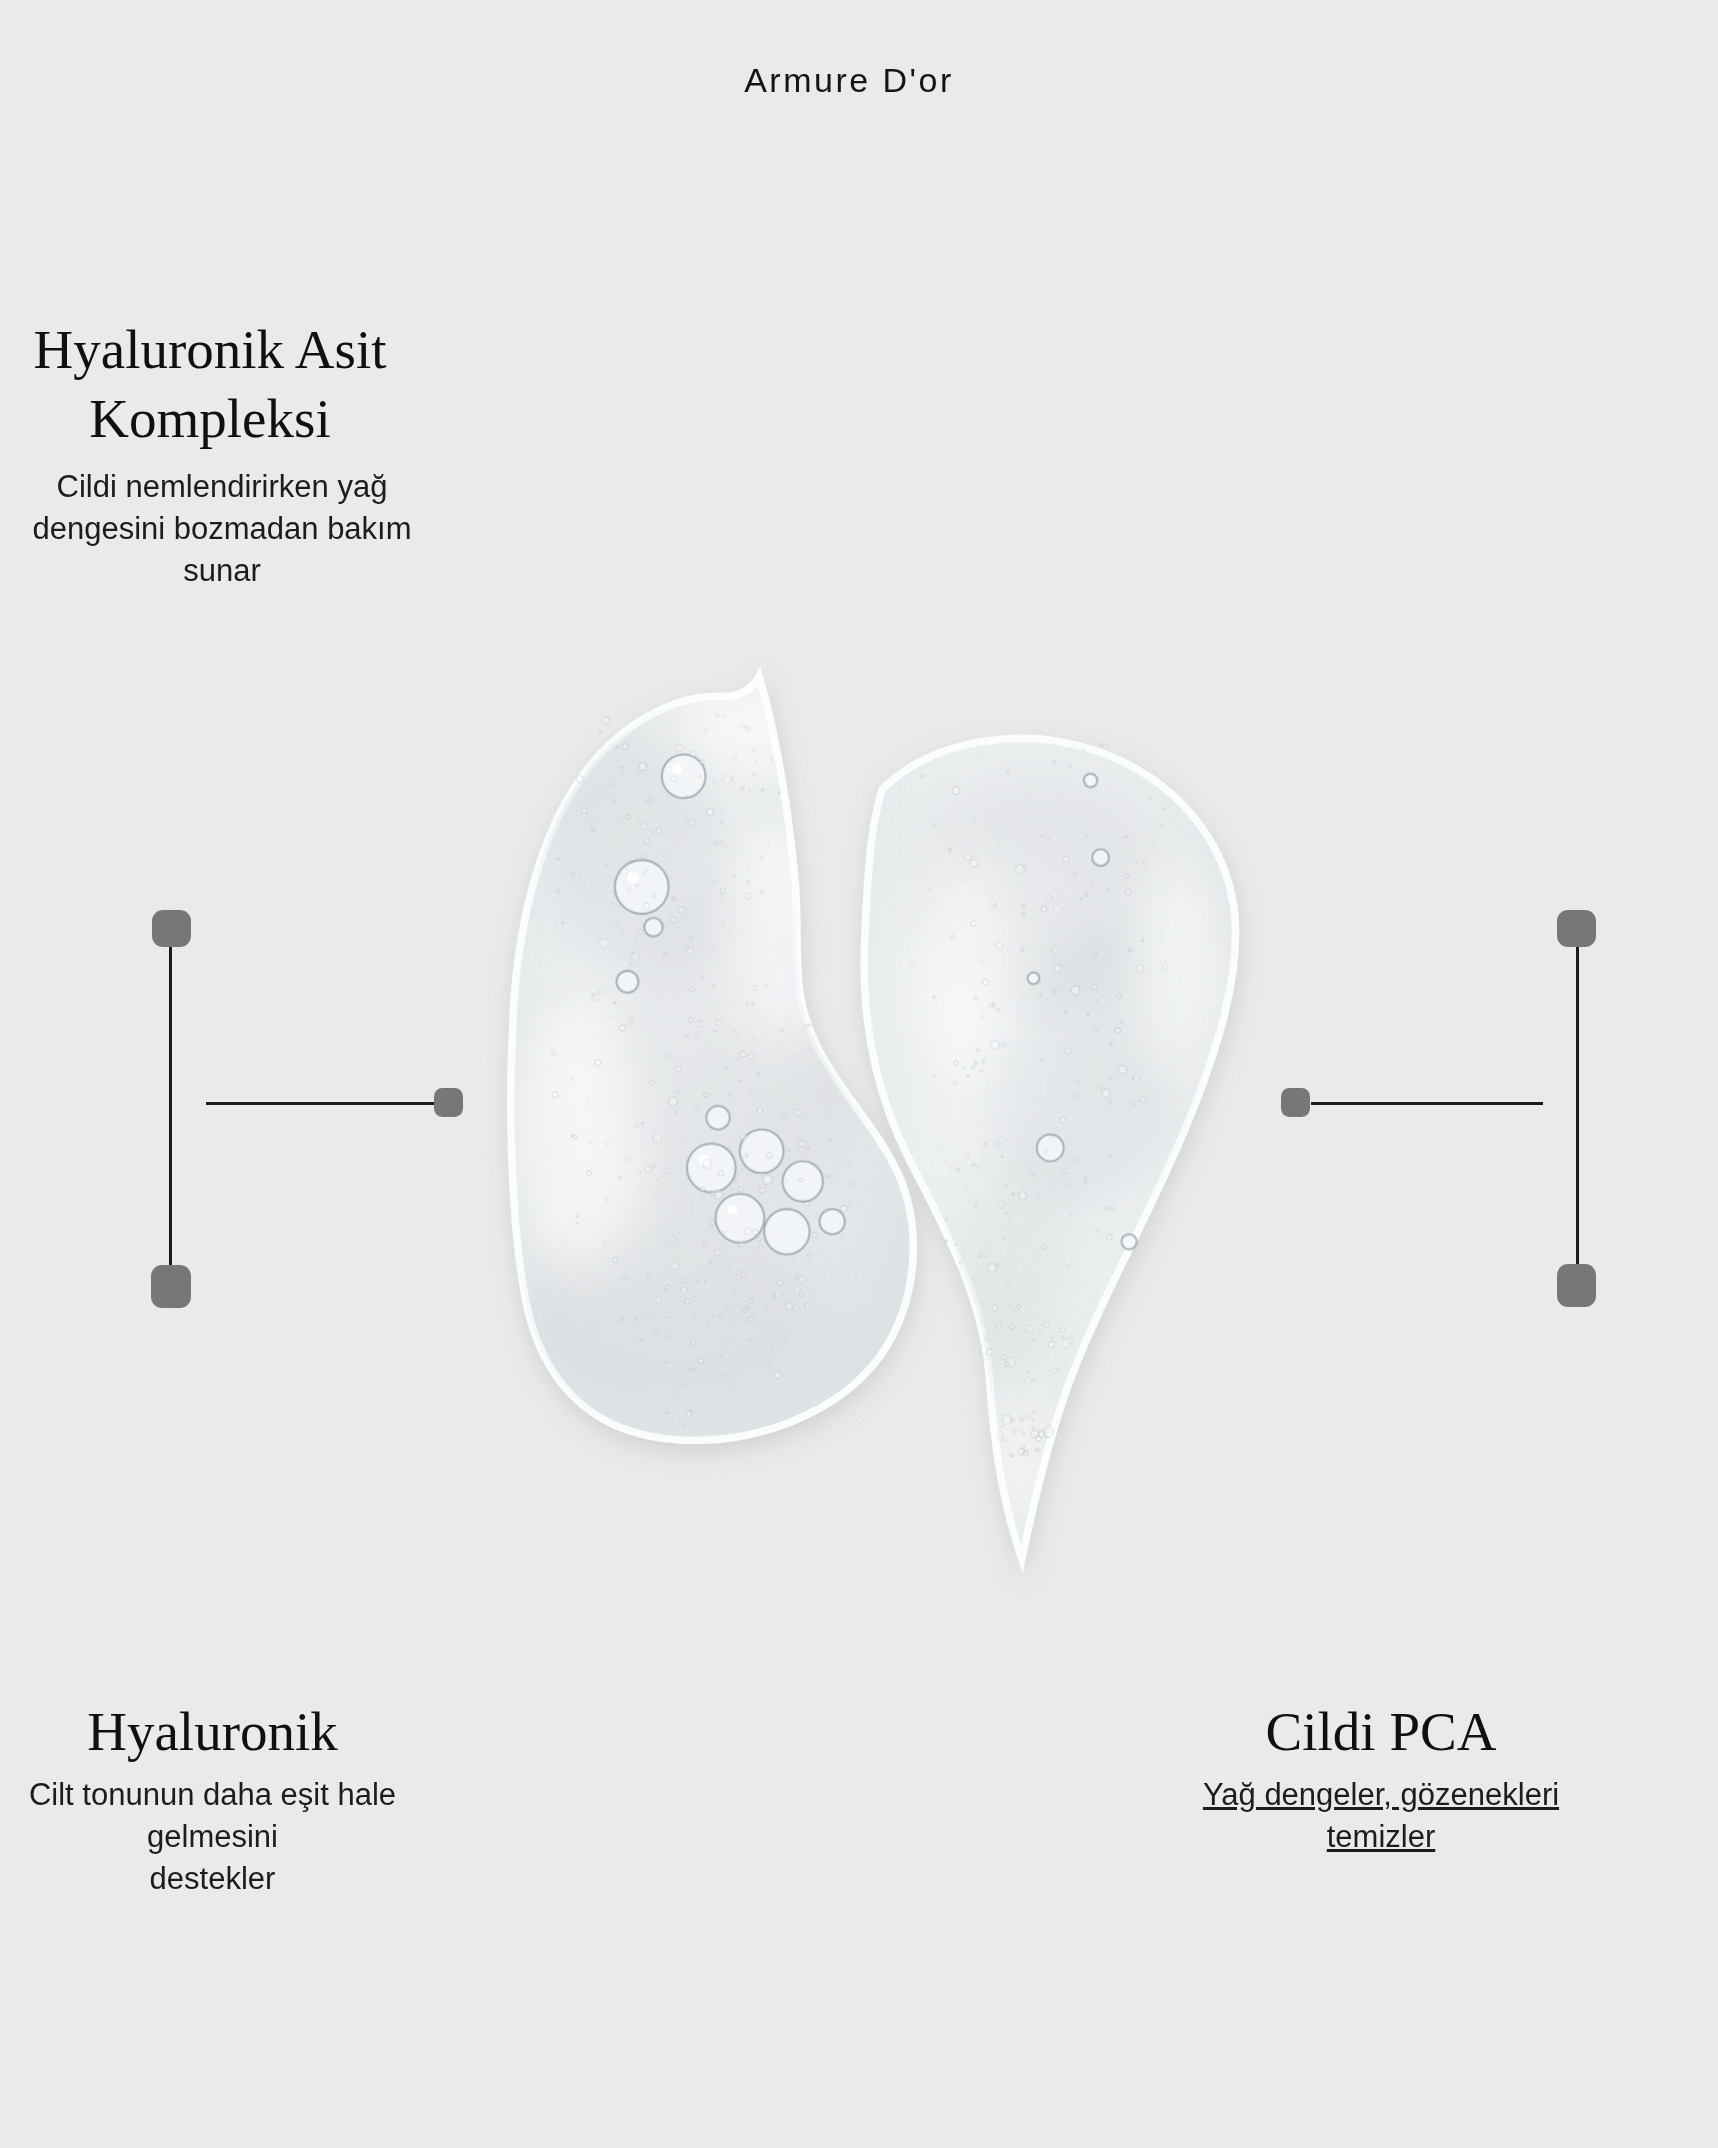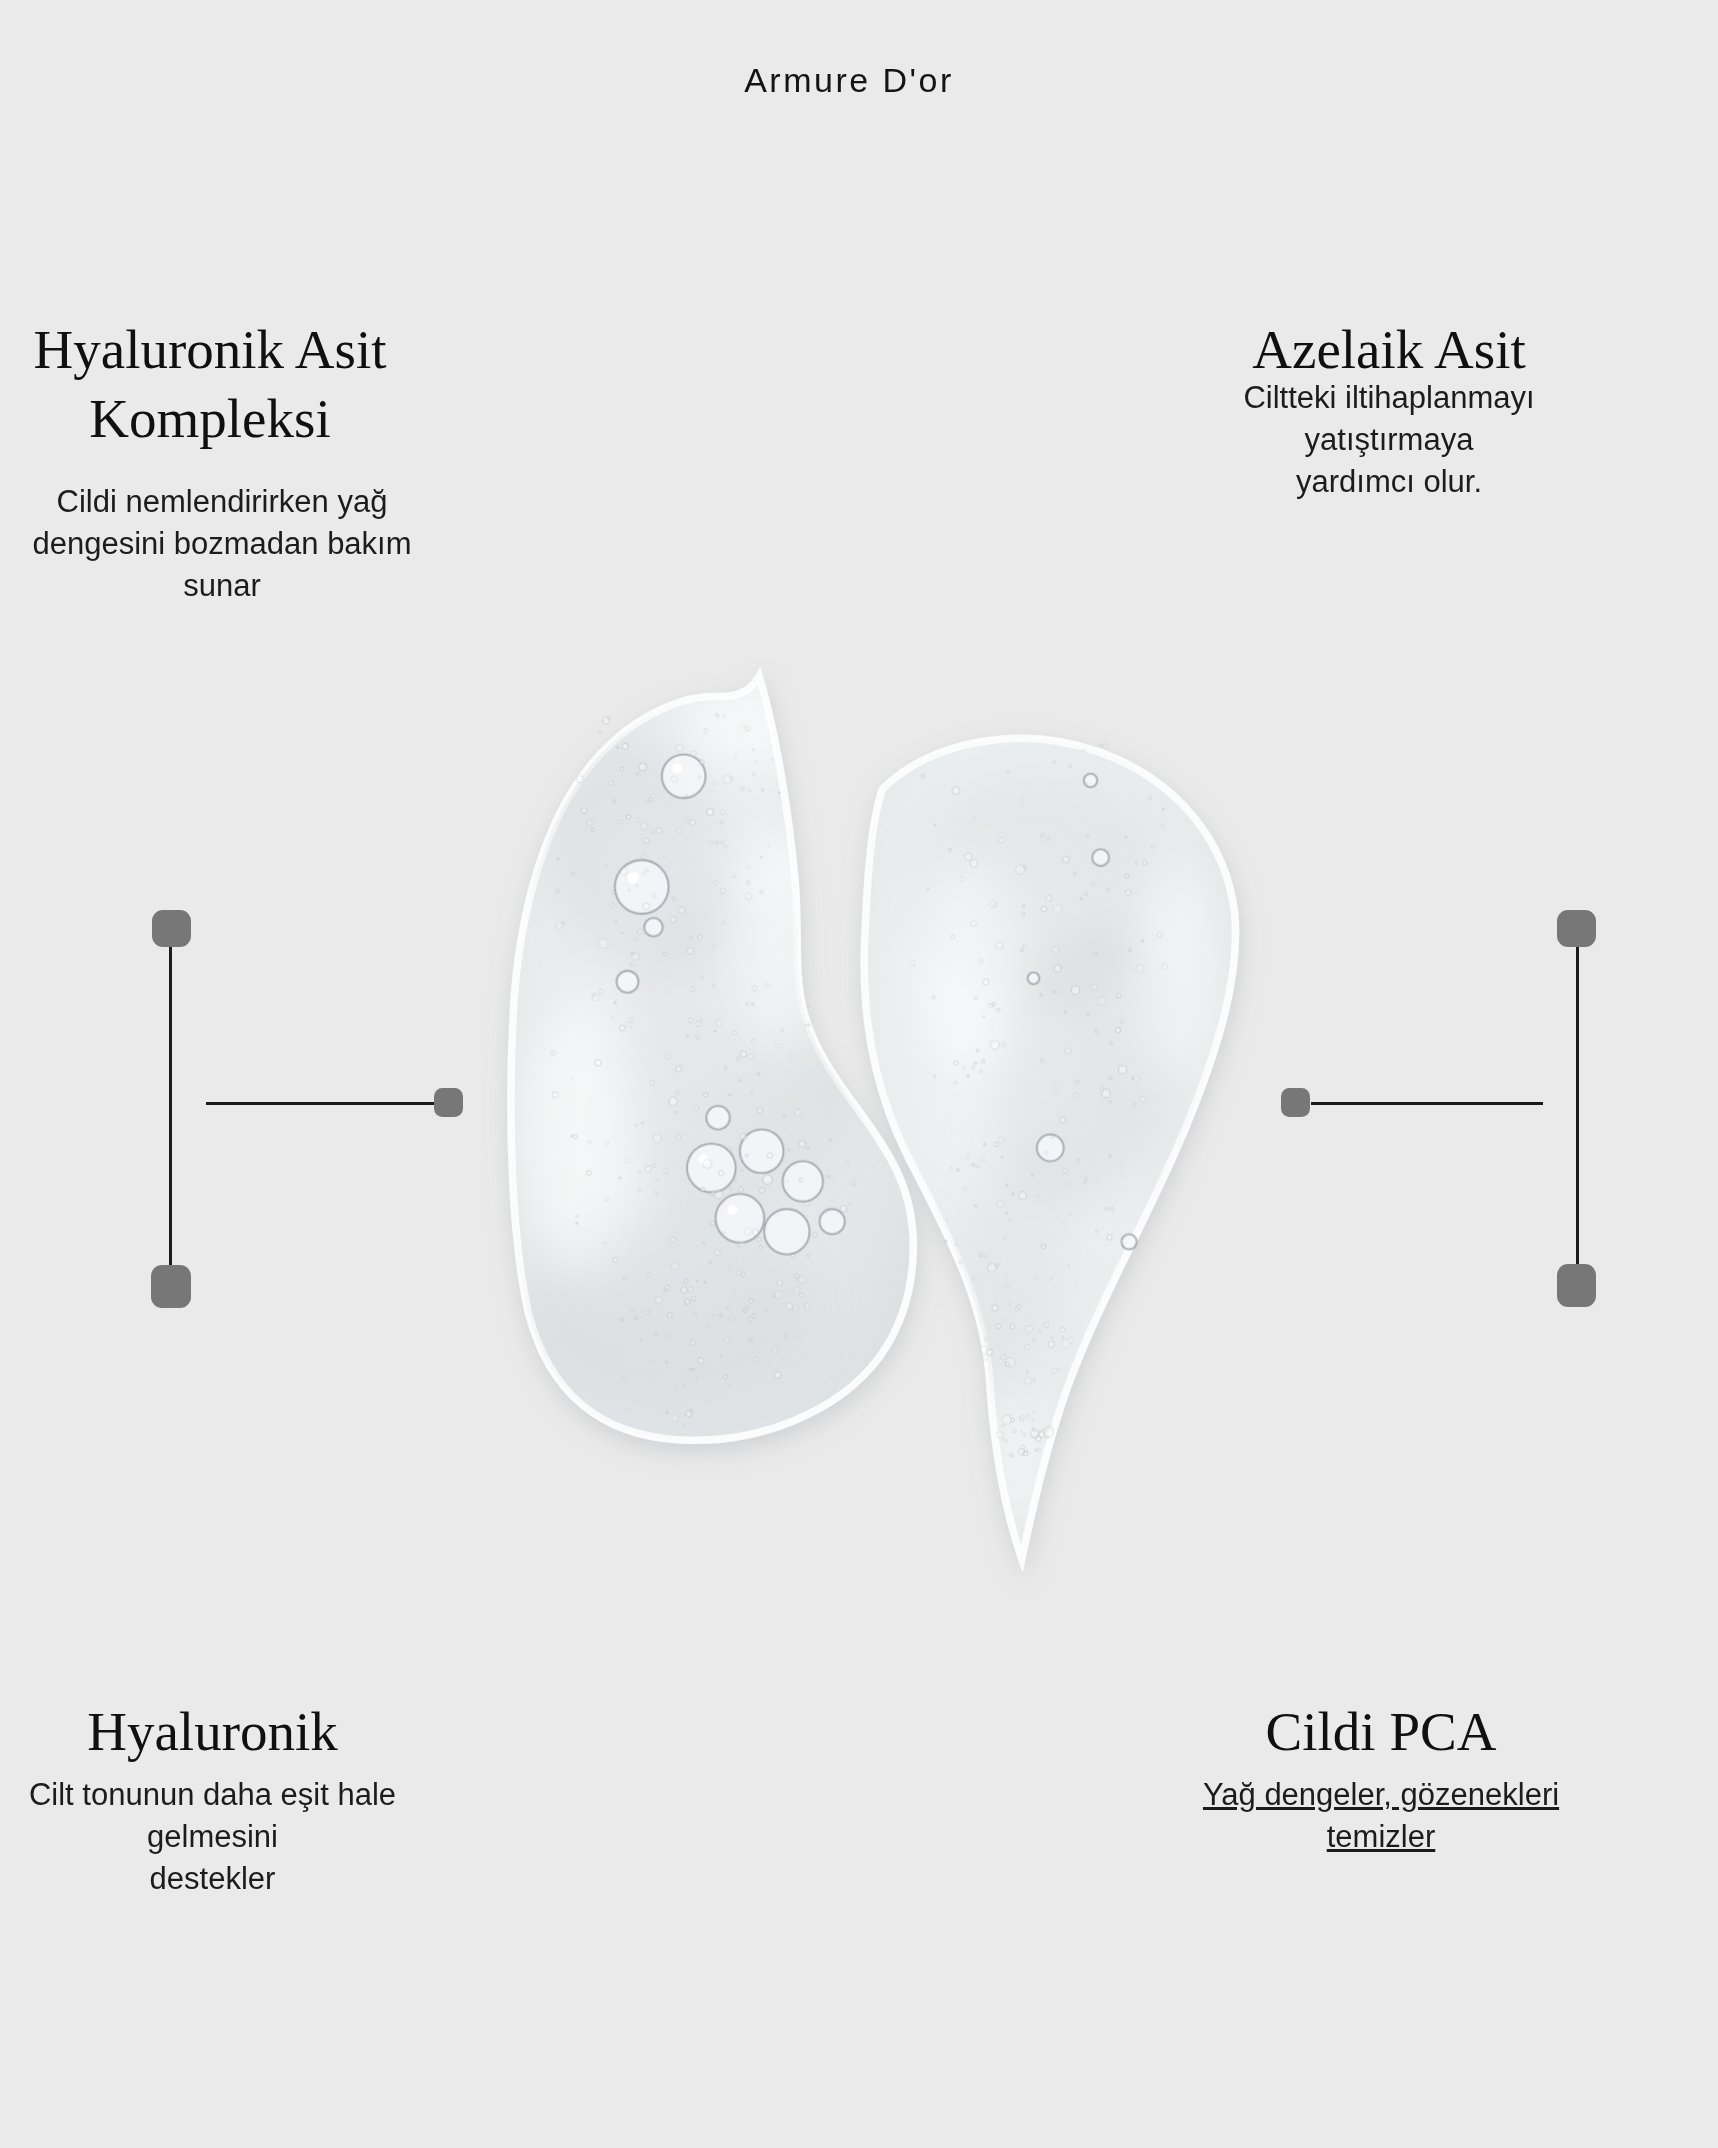--- a/index.html
+++ b/index.html
@@ -36,21 +36,21 @@
     color:var(--heading-ink);
     white-space:pre-line;
   }
   .label p{
     position:absolute;left:0;right:0;margin:0;
     font:400 31px/1.35 "Liberation Sans",sans-serif;
     color:var(--body-ink);
     white-space:pre-line;
   }
   #block-hyaluronic{left:0;top:307px;width:420px;}
-  #block-hyaluronic p{top:174px;margin-left:24px;}
+  #block-hyaluronic p{top:159px;margin-left:24px;}
   #block-azelaic{left:1171px;top:307px;width:436px;}
   #block-azelaic p{top:70px;}
   #block-niacinamide{left:0;top:1689px;width:425px;}
   #block-niacinamide p{top:85px;}
   #block-zinc{left:1163px;top:1689px;width:436px;}
   #block-zinc p{top:85px;text-decoration:underline;}
   
   .marker{
     position:absolute;
     background:var(--marker-gray);
@@ -704,25 +704,20 @@
     <h1 class="brand">Armure D'or</h1>
   </header>
 
   <section class="label" id="block-hyaluronic">
     <h2>Hyaluronik Asit
 Kompleksi</h2>
     <p>Cildi nemlendirirken yağ
 dengesini bozmadan bakım sunar</p>
   </section>
 
-  <section class="label" id="block-azelaic">
-    <h2>Azelaik Asit</h2>
-    <p>Ciltteki iltihaplanmayı yatıştırmaya
-yardımcı olur.</p>
-  </section>
 
   <section class="label" id="block-niacinamide">
     <h2>Hyaluronik</h2>
     <p>Cilt tonunun daha eşit hale gelmesini
 destekler</p>
   </section>
 
   <section class="label" id="block-zinc">
     <h2>Cildi PCA</h2>
     <p>Yağ dengeler, gözenekleri temizler</p>

